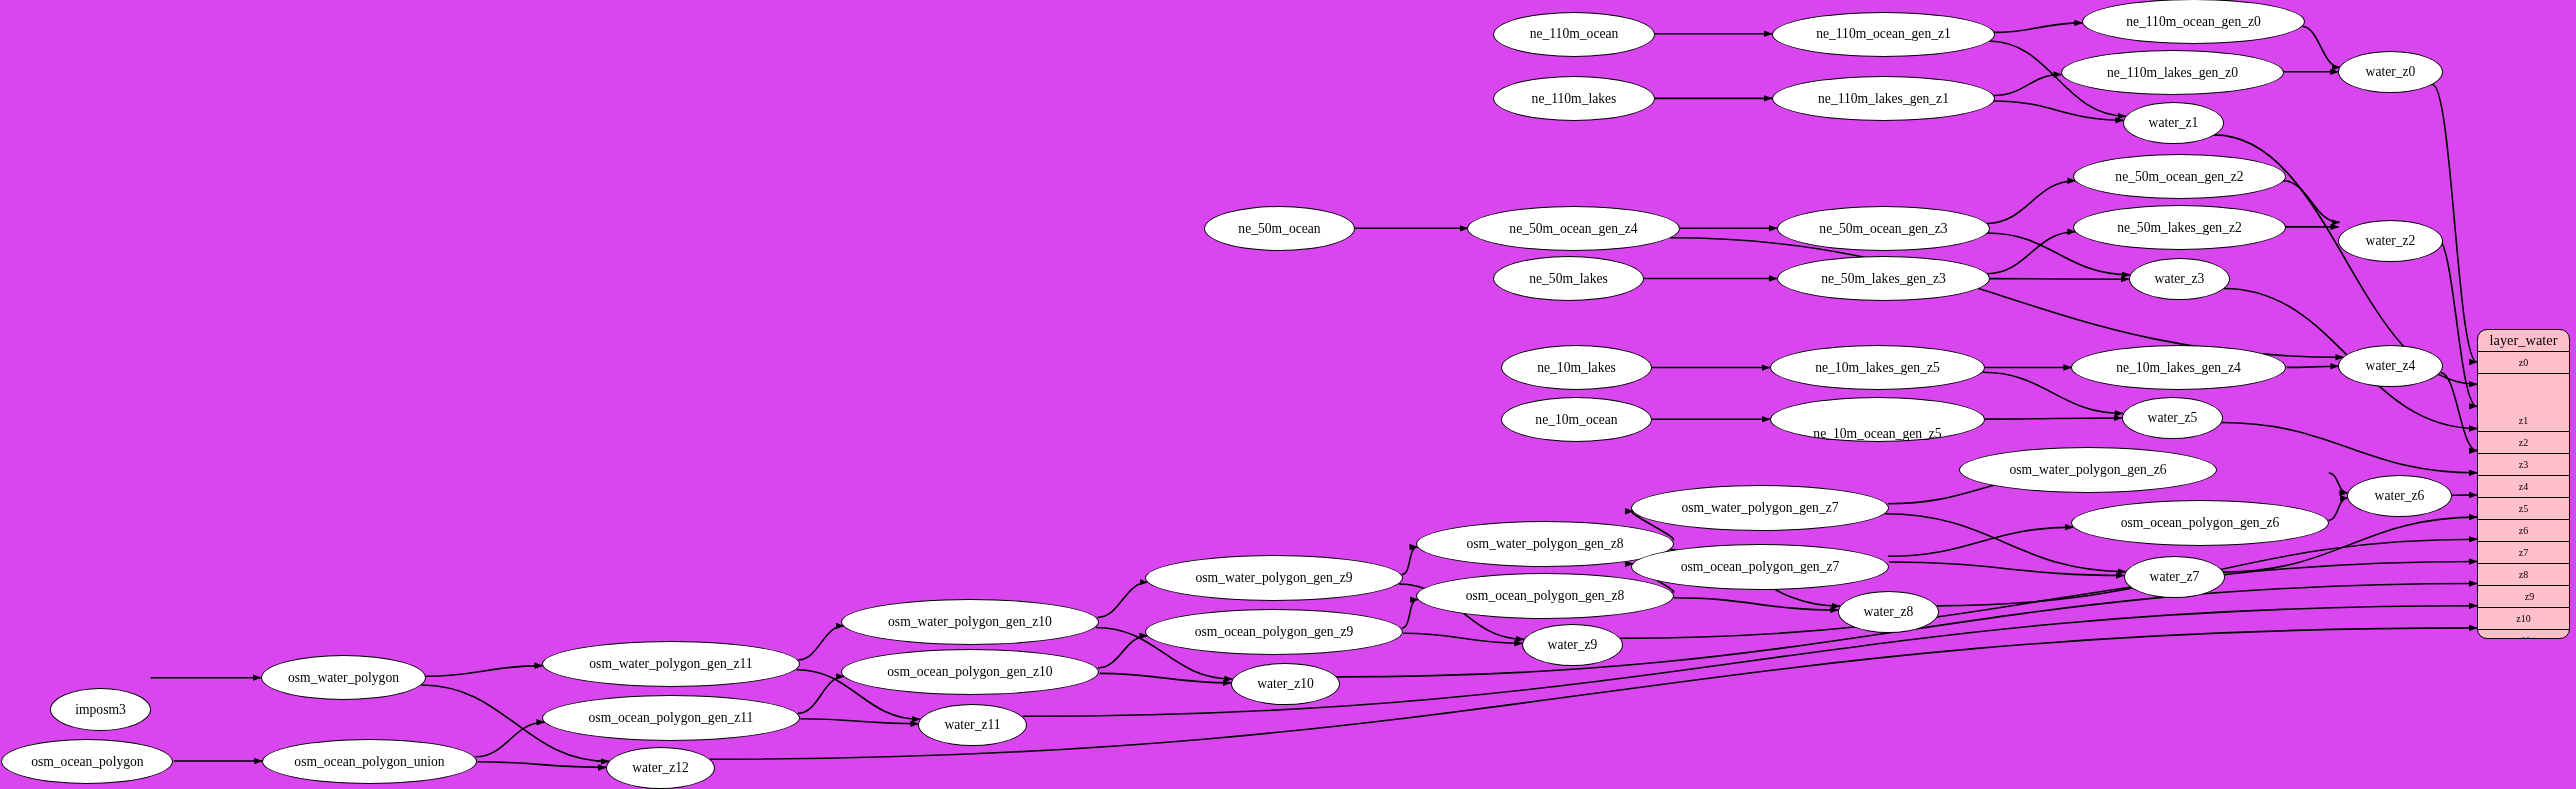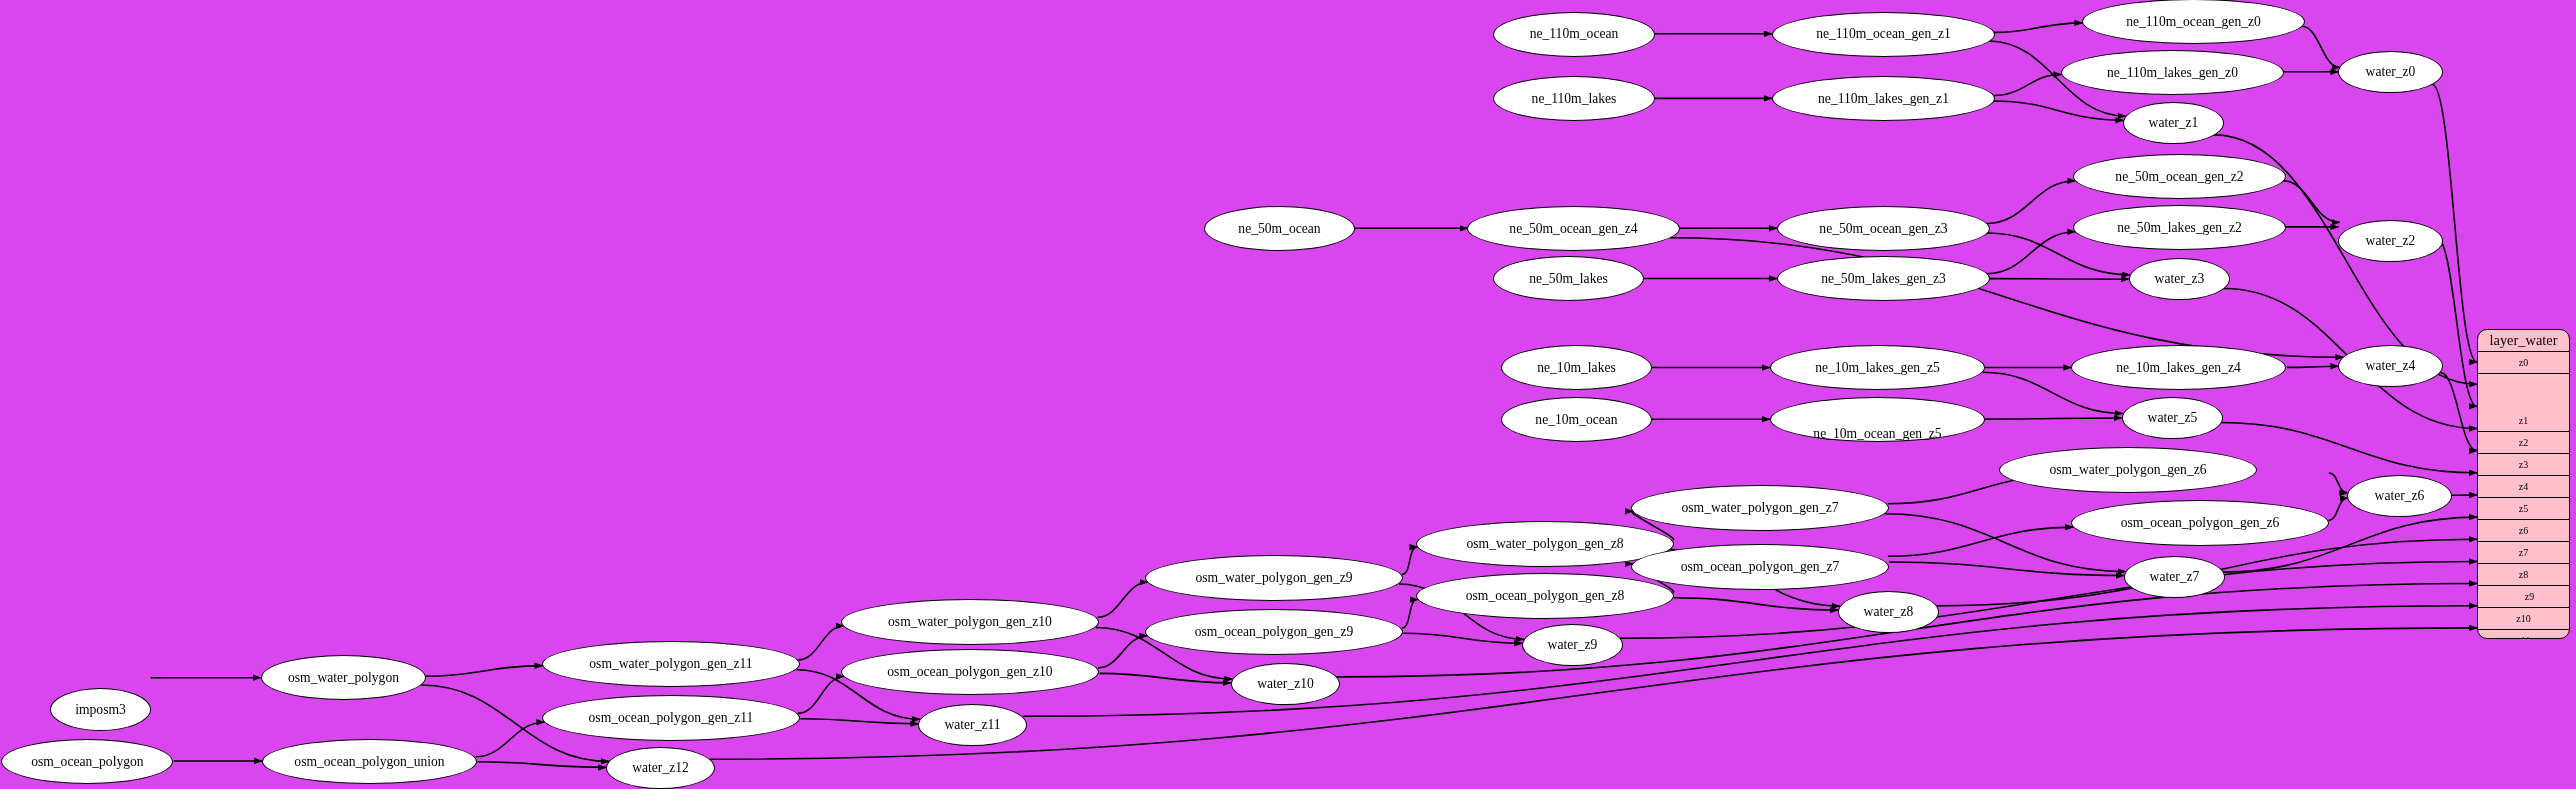--- a/index.html
+++ b/index.html
@@ -162,21 +162,21 @@
       </div>
       <div class="node" style="left: 1501px; top: 397px; width: 151px; height: 45px;">
         <span>ne_10m_ocean</span>
       </div>
       <div class="node" style="left: 1770px; top: 397px; width: 215px; height: 45px; align-items: flex-end;">
         <span>ne_10m_ocean_gen_z5</span>
       </div>
       <div class="node" style="left: 2122px; top: 397px; width: 101px; height: 42px;">
         <span>water_z5</span>
       </div>
-      <div class="node" style="left: 1999px; top: 447px; width: 258px; height: 46px;">
+      <div class="node" style="left: 1959px; top: 447px; width: 258px; height: 46px;">
         <span>osm_water_polygon_gen_z6</span>
       </div>
       <div class="node" style="left: 2347px; top: 475px; width: 105px; height: 42px;">
         <span>water_z6</span>
       </div>
       <div class="node" style="left: 1631px; top: 485px; width: 258px; height: 46px;">
         <span>osm_water_polygon_gen_z7</span>
       </div>
       <div class="node" style="left: 2071px; top: 500px; width: 258px; height: 46px;">
         <span>osm_ocean_polygon_gen_z6</span>

